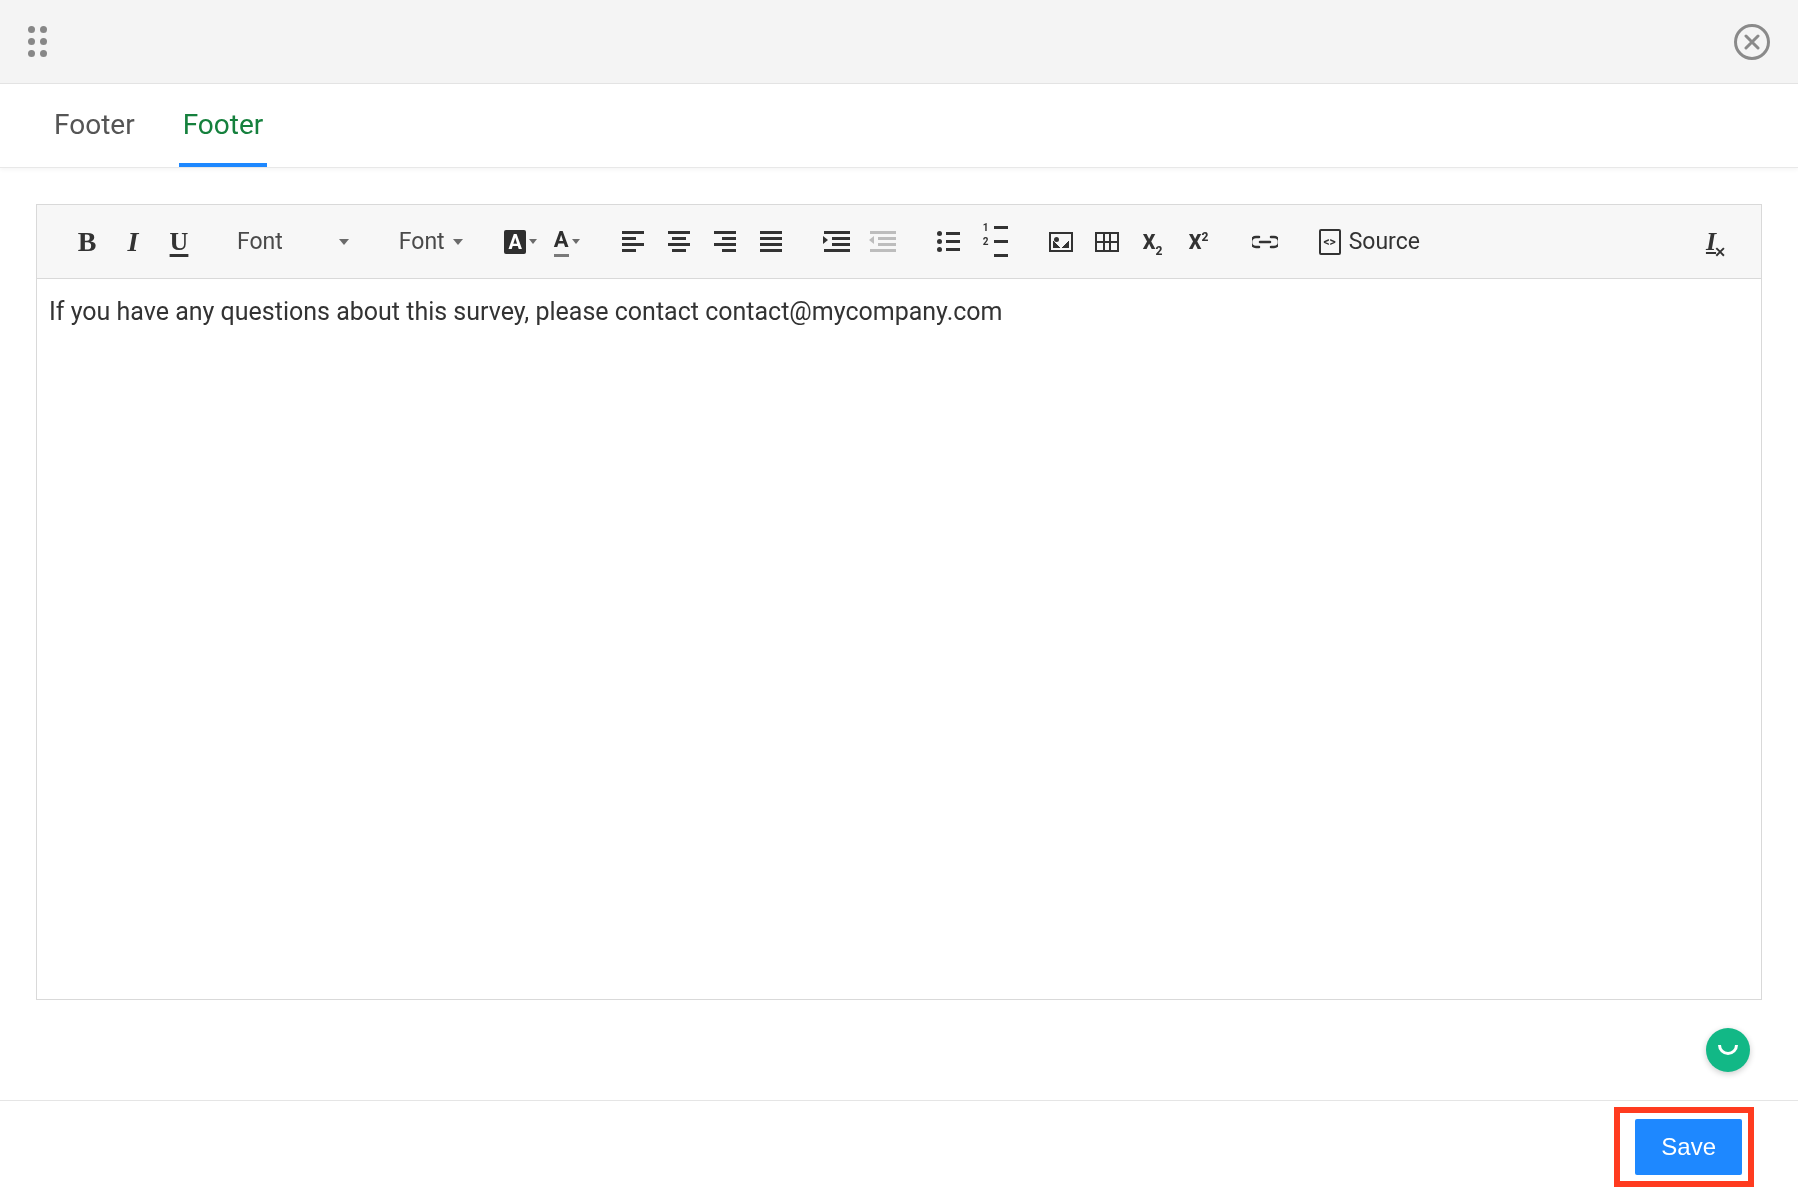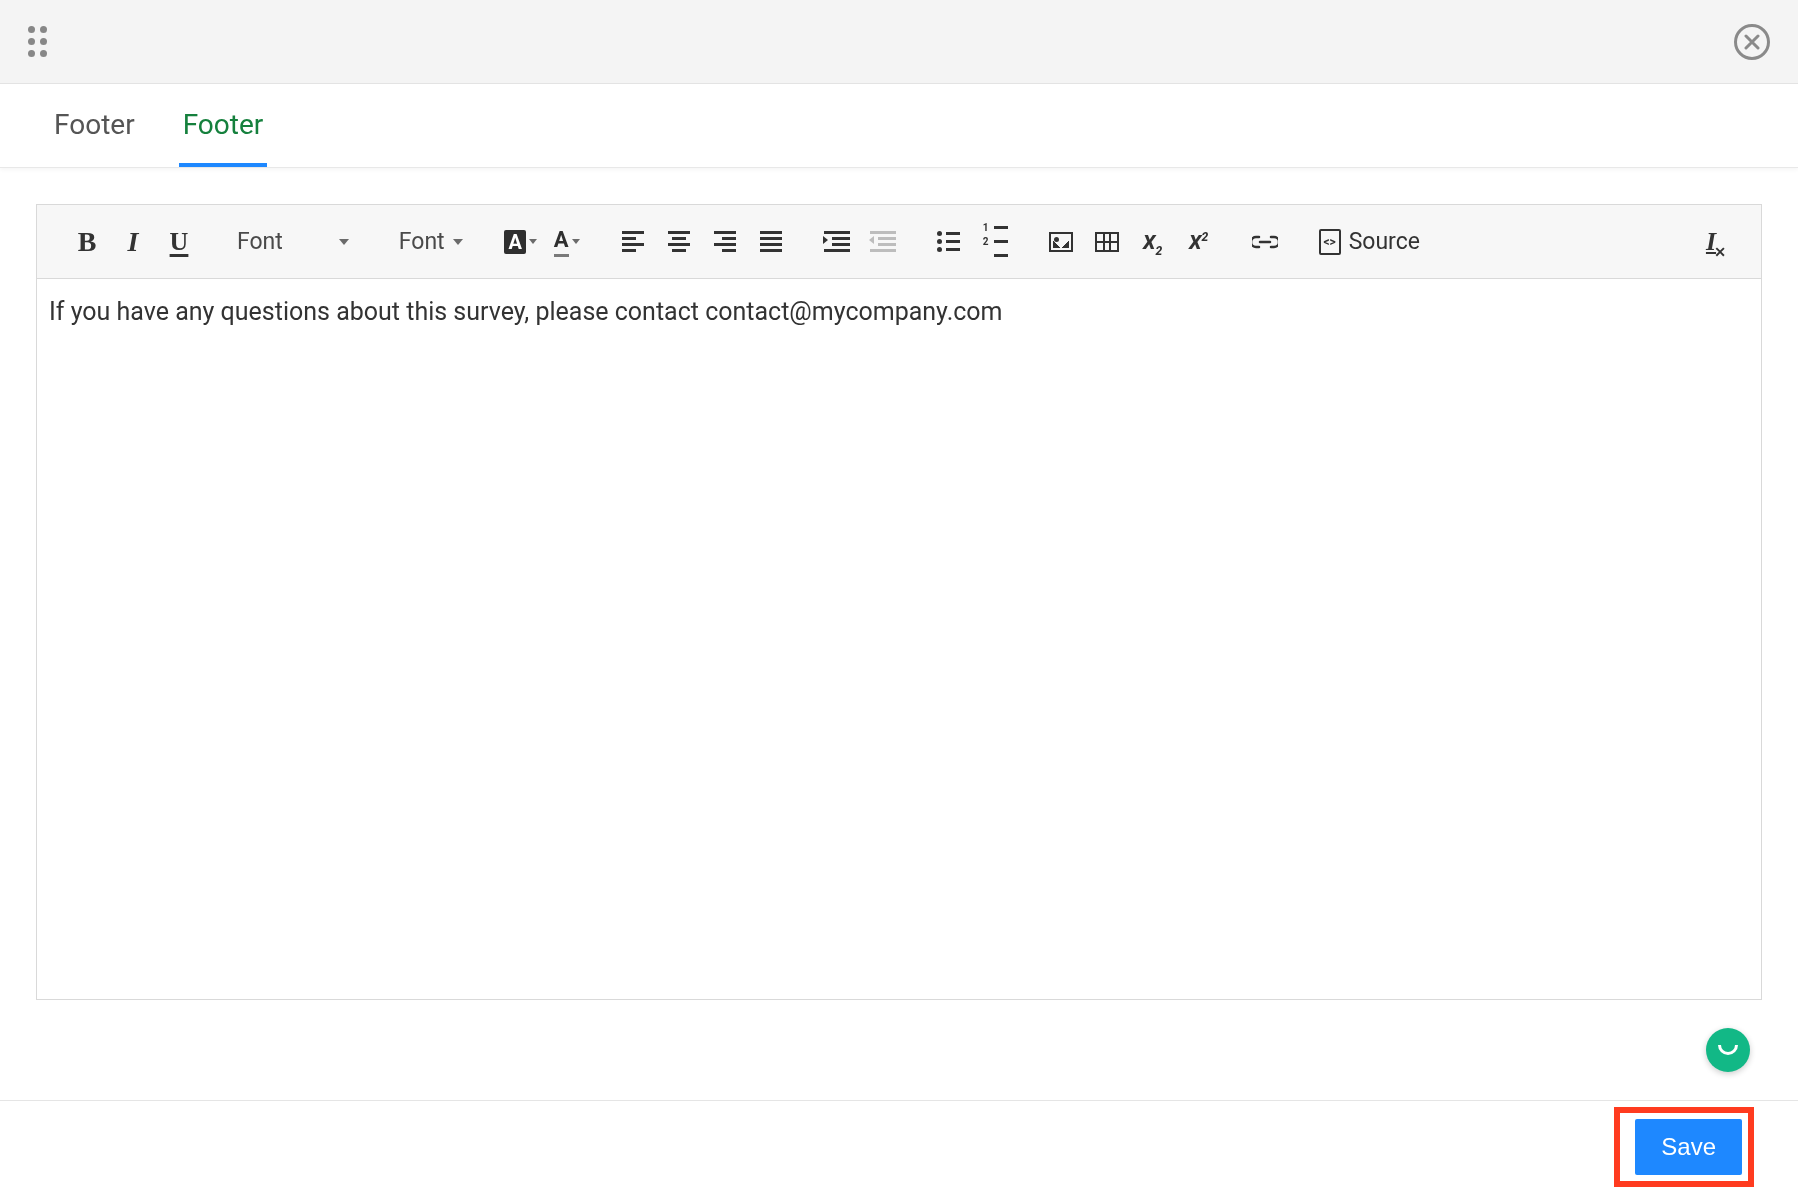--- a/index.html
+++ b/index.html
@@ -169,21 +169,21 @@
   .table-icon{ width:24px; height:20px; border:2px solid #333;
     background:
       linear-gradient(#333,#333) center/2px 100% no-repeat,
       linear-gradient(#333,#333) left 33%/2px 100% no-repeat,
       linear-gradient(#333,#333) center/100% 2px no-repeat;
     background:
       linear-gradient(#333,#333) 33% 0/2px 100% no-repeat,
       linear-gradient(#333,#333) 66% 0/2px 100% no-repeat,
       linear-gradient(#333,#333) 0 50%/100% 2px no-repeat;
   }
-  .subsup{ font-weight:800; font-size:20px; position:relative;font-style:italic;}
+  .subsup{ font-weight:800; font-size:20px; position:relative;}
   .subsup .small{ font-size:12px; position:relative;}
   .link-icon svg{ width:26px; height:14px; }
   .source-btn{
     display:flex; align-items:center; gap:8px;
     font-size:23px; color:#333;
     padding:0 8px; height:40px; cursor:pointer;
   }
   .source-btn .doc{
     width:22px;height:26px;border:2px solid #333;border-radius:2px;
     display:flex;align-items:center;justify-content:center;font-size:12px;font-weight:700;

